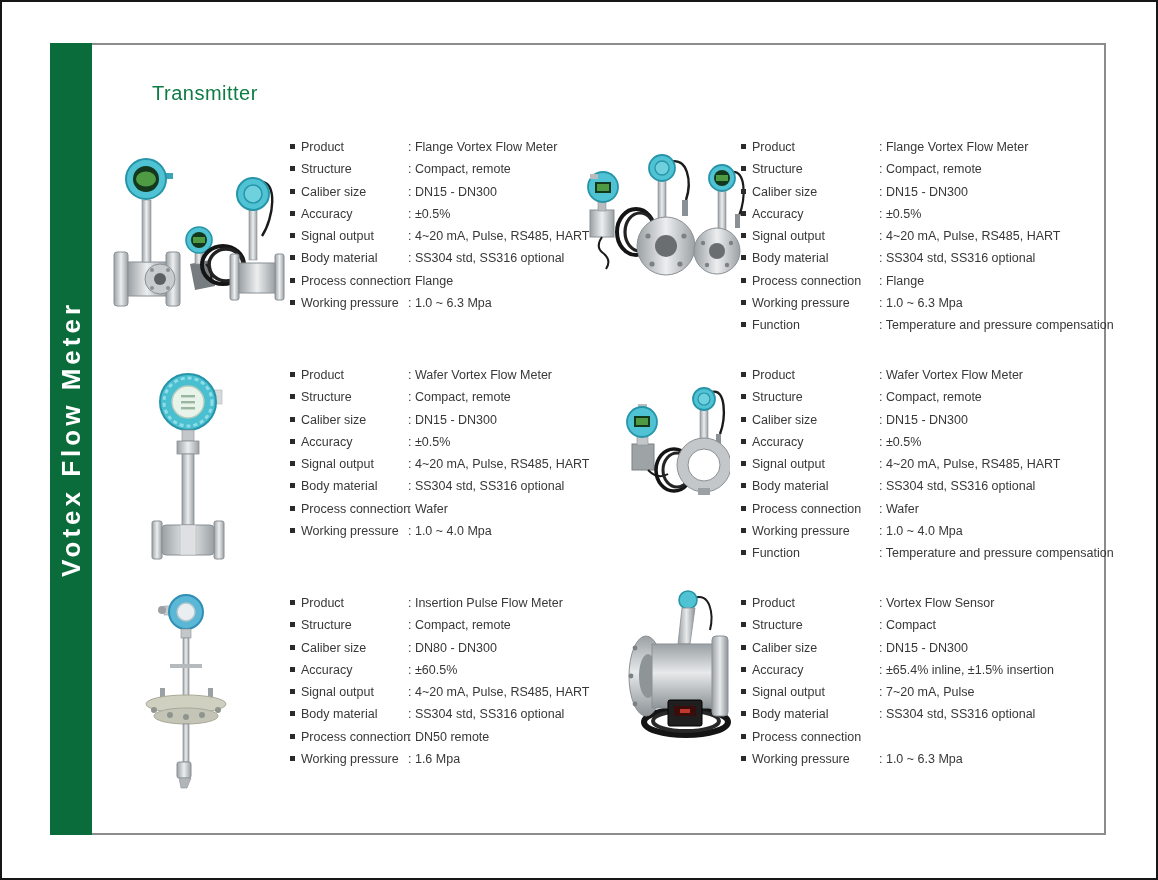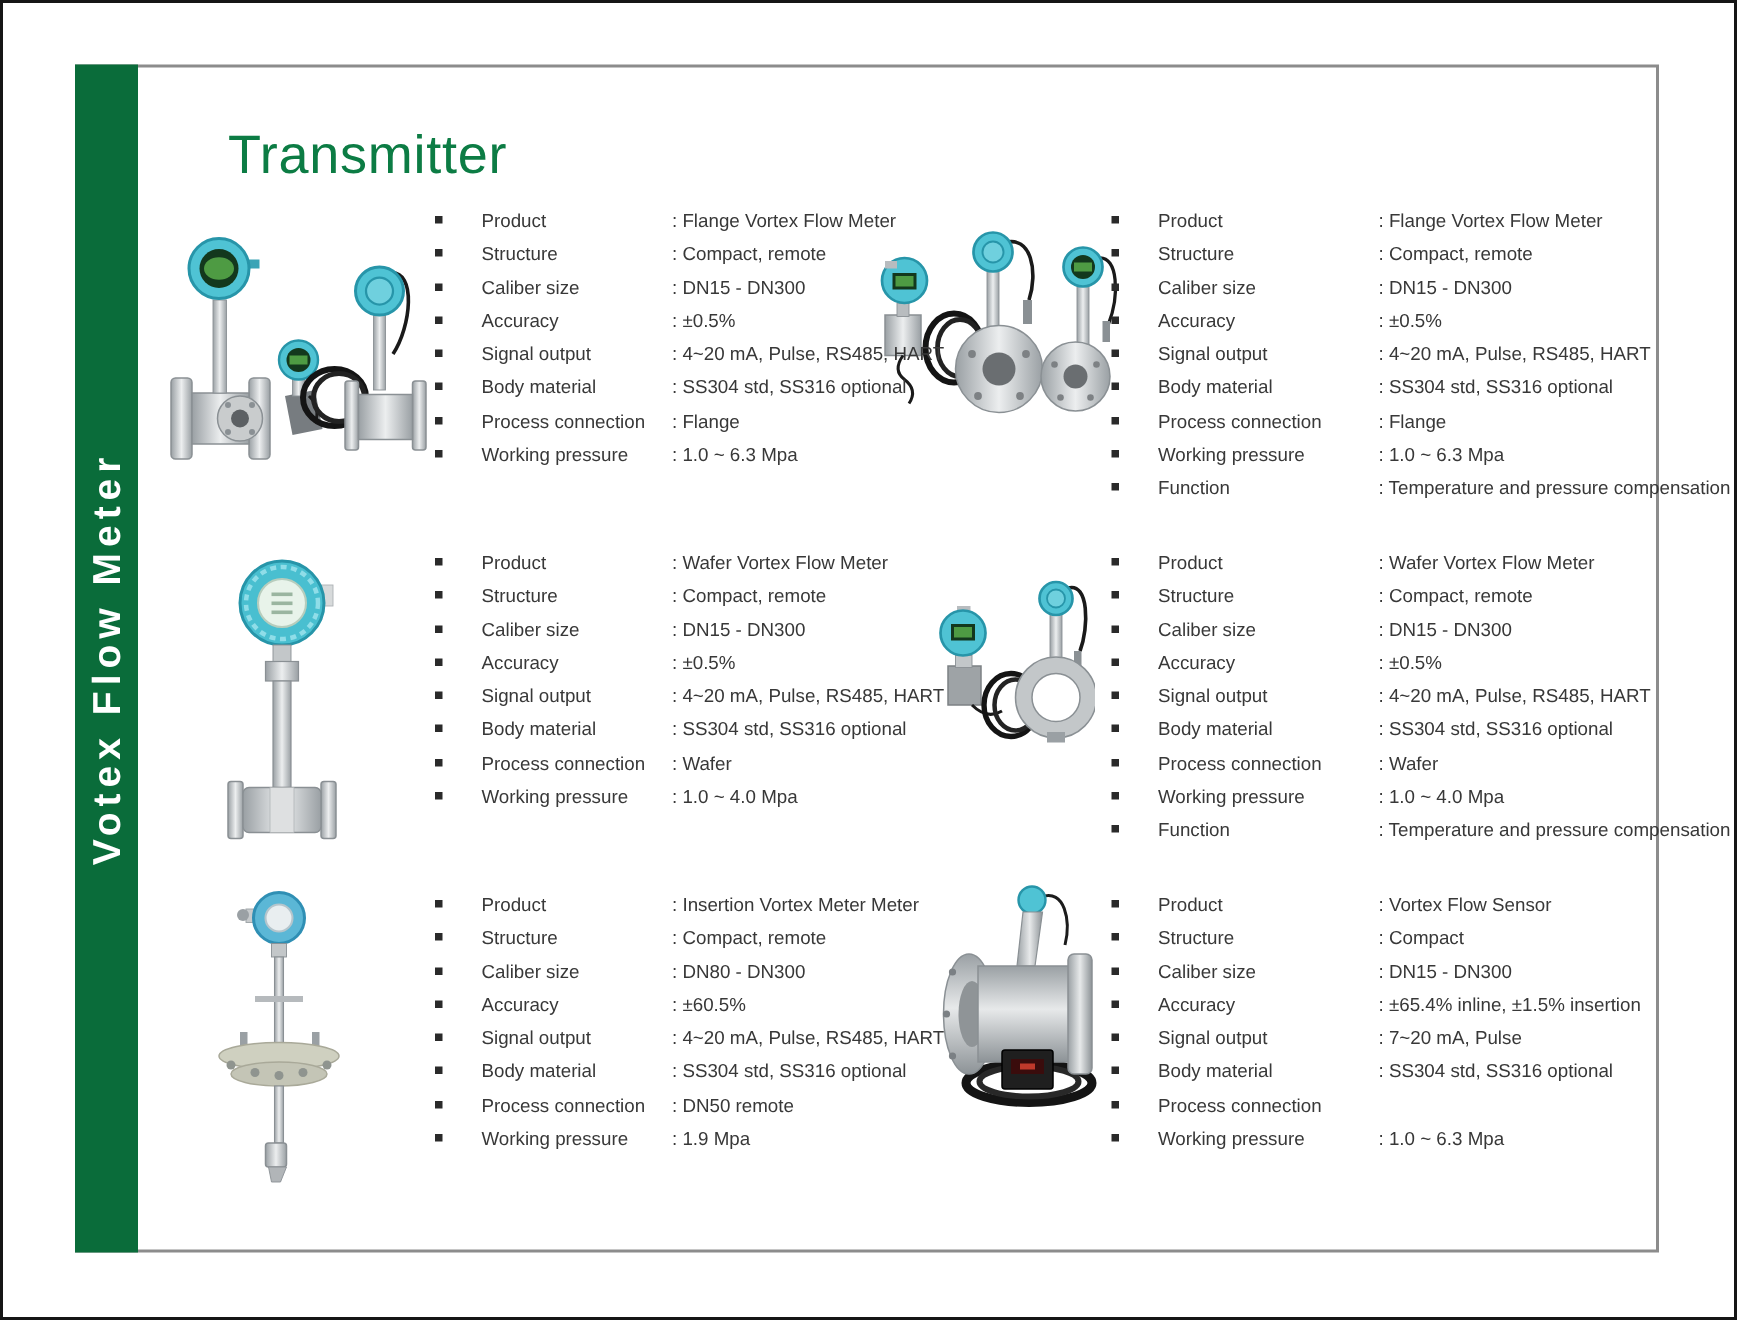--- a/index.html
+++ b/index.html
@@ -14,25 +14,25 @@
   }
   .sidebar{
     position:absolute;left:48px;top:41px;width:42px;height:792px;
     background:#0a6c3a;display:flex;align-items:center;justify-content:center;
   }
   .sidebar-label{
     writing-mode:vertical-rl;transform:rotate(180deg);
     color:#ffffff;font-weight:bold;font-size:26px;letter-spacing:4px;white-space:nowrap;
   }
   .page-title{
-    position:absolute;left:150px;top:80px;font-size:36px;color:#0c7c44;letter-spacing:0.5px;
+    position:absolute;left:150px;top:80px;font-size:20px;color:#0c7c44;letter-spacing:0.5px;
   }
   .block{position:absolute;}
   .spec-row{display:flex;align-items:flex-start;height:22.3px;line-height:22.3px;
-    font-size:12.5px;color:#383838;white-space:nowrap;gap:20px;}
+    font-size:12.5px;color:#383838;white-space:nowrap;}
   .bullet{flex:0 0 5px;width:5px;height:5px;background:#2a2a2a;margin:8px 6px 0 0;}
   .spec-label{flex:0 0 107px;width:107px;overflow:visible;}
   .col-right .spec-label{flex:0 0 127px;width:127px;}
   .spec-value{white-space:nowrap;}
   .figure{position:absolute;}
   #b0{left:288px;top:134px;} #b1{left:739px;top:134px;}
   #b2{left:288px;top:362px;} #b3{left:739px;top:362px;}
   #b4{left:288px;top:590px;} #b5{left:739px;top:590px;}
   #img0{left:100px;top:146px;} #img1{left:572px;top:146px;}
   #img2{left:130px;top:360px;} #img3{left:616px;top:378px;}
@@ -424,21 +424,21 @@
         <span class="bullet"></span>
         <span class="spec-label">Function</span>
         <span class="spec-value">: Temperature and pressure compensation</span>
       </div>
   </div>
 
   <div class="block col-left" id="b4">
     <div class="spec-row">
         <span class="bullet"></span>
         <span class="spec-label">Product</span>
-        <span class="spec-value">: Insertion Vortex Meter Meter</span>
+        <span class="spec-value">: Insertion Pulse Flow Meter</span>
       </div>
     <div class="spec-row">
         <span class="bullet"></span>
         <span class="spec-label">Structure</span>
         <span class="spec-value">: Compact, remote</span>
       </div>
     <div class="spec-row">
         <span class="bullet"></span>
         <span class="spec-label">Caliber size</span>
         <span class="spec-value">: DN80 - DN300</span>
@@ -459,21 +459,21 @@
         <span class="spec-value">: SS304 std, SS316 optional</span>
       </div>
     <div class="spec-row">
         <span class="bullet"></span>
         <span class="spec-label">Process connection</span>
         <span class="spec-value">: DN50 remote</span>
       </div>
     <div class="spec-row">
         <span class="bullet"></span>
         <span class="spec-label">Working pressure</span>
-        <span class="spec-value">: 1.9 Mpa</span>
+        <span class="spec-value">: 1.6 Mpa</span>
       </div>
   </div>
 
   <div class="block col-right" id="b5">
     <div class="spec-row">
         <span class="bullet"></span>
         <span class="spec-label">Product</span>
         <span class="spec-value">: Vortex Flow Sensor</span>
       </div>
     <div class="spec-row">

